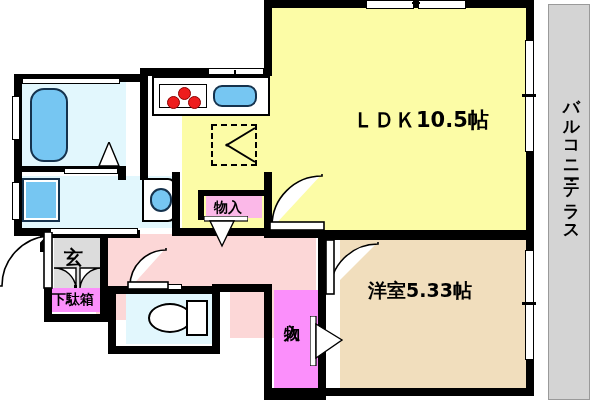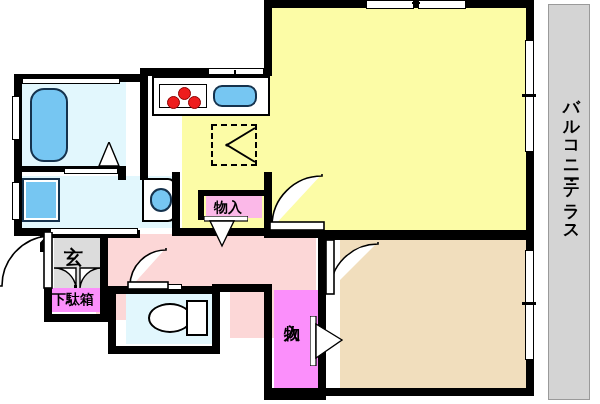--- a/index.html
+++ b/index.html
@@ -70,20 +70,22 @@
 
   <div class="room closet" style="left:50px;top:288px;width:52px;height:24px;"></div>
   <div class="lbl lbl-small" style="left:52px;top:292px;font-size:14px;">下駄箱</div>
 
   <div class="room closet-lt" style="left:206px;top:196px;width:56px;height:22px;"></div>
   <div class="lbl lbl-small" style="left:214px;top:200px;font-size:14px;">物入</div>
 
   <div class="room closet" style="left:274px;top:290px;width:44px;height:104px;"></div>
   <div class="lbl lbl-small vert" style="left:284px;top:312px;font-size:16px;">物入</div>
 
+  <div class="lbl lbl-ldk" style="left:353px;top:110px;">ＬＤＫ10.5帖</div>
+  <div class="lbl lbl-bed" style="left:368px;top:281px;">洋室5.33帖</div>
   <div class="lbl lbl-gen" style="left:64px;top:248px;font-size:19px;">玄</div>
 
   <div class="fx tub" style="left:30px;top:88px;width:38px;height:74px;"></div>
   <div class="fx whitefill" style="left:72px;top:86px;width:50px;height:78px;background:#e2f7fd;"></div>
 
   <div class="fx" style="left:106px;top:150px;width:0;height:0;border-left:6px solid transparent;border-right:6px solid transparent;border-bottom:14px solid #ffffff;outline:none;"></div>
 
   <div class="fx washbox" style="left:24px;top:180px;width:34px;height:40px;"></div>
 
   <div class="fx whitefill" style="left:142px;top:178px;width:34px;height:44px;border:2px solid #000;border-radius:0 8px 8px 0;"></div>

